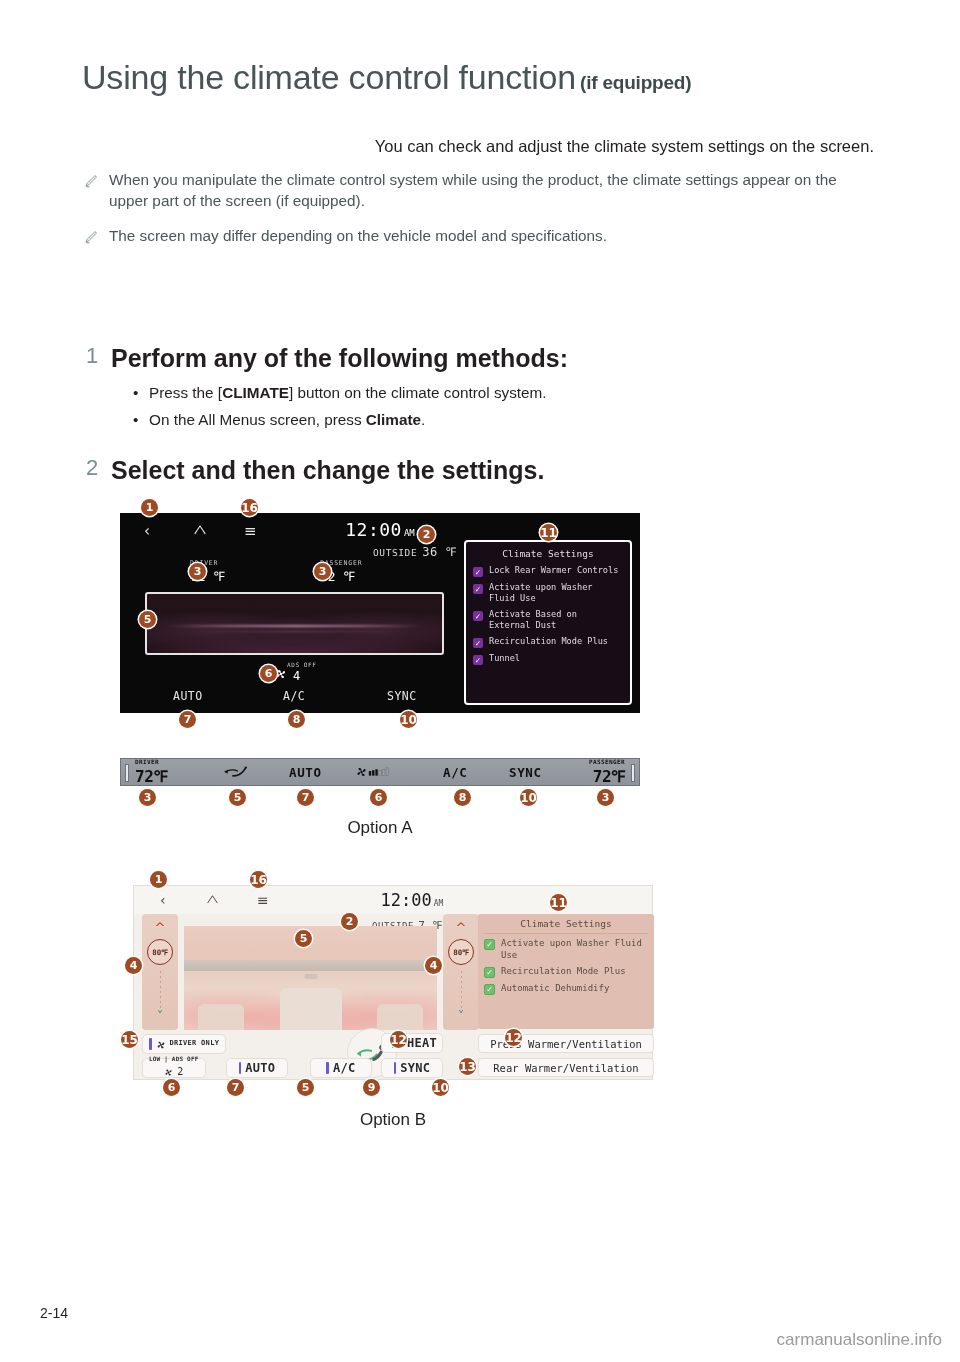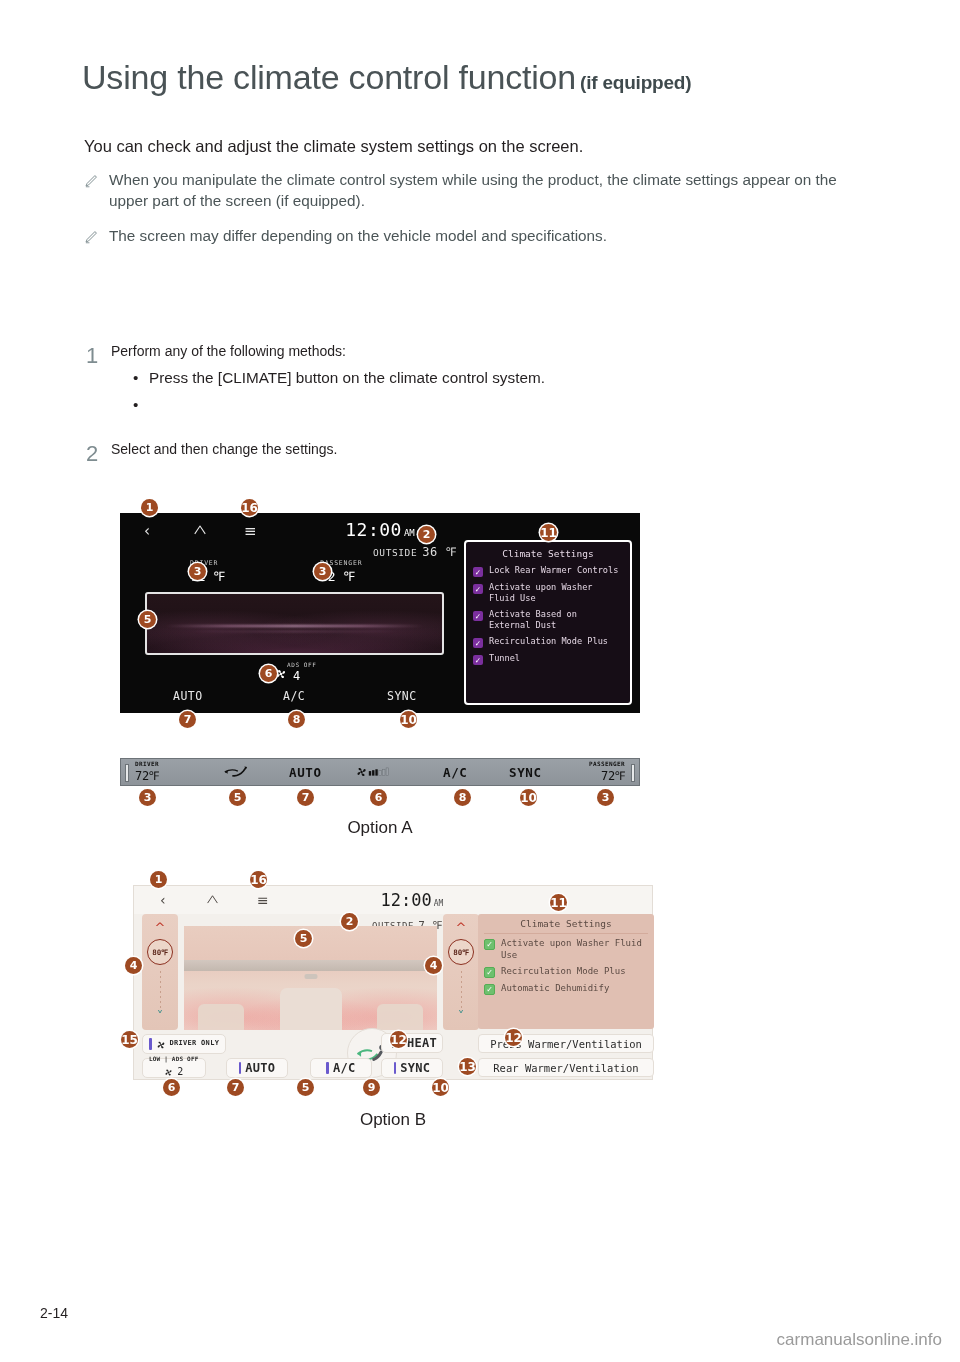--- a/index.html
+++ b/index.html
@@ -18,45 +18,45 @@
     position:absolute; left:82px; top:58px;
     font-size:34px; font-weight:400; color:#4a5356;
     letter-spacing:-0.2px; white-space:nowrap;
   }
   .page-title .sub {
     font-size:19px; font-weight:700; color:#3f4a4d; margin-left:4px;
   }
 
   .intro {
     position:absolute; left:84px; top:135px; width:790px;
-    font-size:16.5px; color:#231f20; line-height:1.35;
+    font-size:16.5px; color:#231f20; line-height:1.35;text-align:right;
   }
 
   
   .notes { position:absolute; left:84px; top:170px; width:790px; }
   .note { display:flex; gap:9px; margin-bottom:14px; }
   .note-icon { width:16px; flex:0 0 16px; padding-top:4px; }
   .note-text {
     font-size:15.3px; line-height:1.36; color:#4b5557; flex:1;
   }
 
   
   .steps { position:absolute; left:84px; top:342px; width:790px; }
   .step { display:flex; gap:11px; margin-bottom:4px; }
   .step-num {
     font-size:22px; color:#7e8c90; font-weight:400;
     width:16px; flex:0 0 16px; text-align:center; line-height:1.25;
   }
   .step-body { flex:1; }
-  .step-title { font-size:14px; color:#231f20; line-height:1.3; }
+  .step-title { font-size:25px; color:#231f20; line-height:1.3;font-weight:bold; }
   .bullets { margin:7px 0 0 22px; }
   .bullet { display:flex; gap:9px; font-size:15.3px; color:#231f20;
             line-height:1.45; margin-bottom:5px; }
   .bullet .dot { flex:0 0 7px; }
-  .b { font-weight:400; }
+  .b { font-weight:700; }
 
   
   .badge {
     position:absolute;
     width:17px; height:17px; border-radius:50%;
     background:#9e4a22;
     color:#ffffff; font-size:11px; font-weight:700;
     display:flex; align-items:center; justify-content:center;
     font-family:"DejaVu Sans", sans-serif;
     line-height:1; z-index:40;
@@ -172,21 +172,21 @@
     background:linear-gradient(#9aa0a6, #8d9399);
     border:1px solid #6d7378;
     position:relative;
   }
   .strip .cell {
     position:absolute; top:0; height:100%;
     display:flex; flex-direction:column; justify-content:center;
     color:#111; font-family:"DejaVu Sans Mono", monospace;
   }
   .strip .minilbl { font-size:6px; font-weight:700; letter-spacing:0.4px; }
-  .strip .minival { font-size:12px; font-weight:400; letter-spacing:-0.3px; }
+  .strip .minival { font-size:16px; font-weight:700; letter-spacing:-0.3px; }
   .strip .big { font-size:12.5px; font-weight:700; letter-spacing:0.6px; }
   .strip .bar-l, .strip .bar-r {
     position:absolute; top:5px; width:4px; height:18px;
     background:#e7e9ea; border:1px solid #6d7378;
   }
   .strip .bar-l { left:4px; }
   .strip .bar-r { right:4px; }
 
   .optlabel {
     position:absolute; width:520px; text-align:center;
@@ -367,20 +367,21 @@
     <div class="step-num">1</div>
     <div class="step-body">
       <div class="step-title">Perform any of the following methods:</div>
       <div class="bullets">
         <div class="bullet">
           <span class="dot">•</span>
           <span><span>Press the [</span><span class="b">CLIMATE</span><span>] button on the climate control system.</span></span>
         </div>
         <div class="bullet">
           <span class="dot">•</span>
+          <span><span>On the All Menus screen, press </span><span class="b">Climate</span><span>.</span></span>
         </div>
       </div>
     </div>
   </div>
 
   <div class="step" style="margin-top:18px;">
     <div class="step-num">2</div>
     <div class="step-body">
       <div class="step-title">Select and then change the settings.</div>
     </div>

